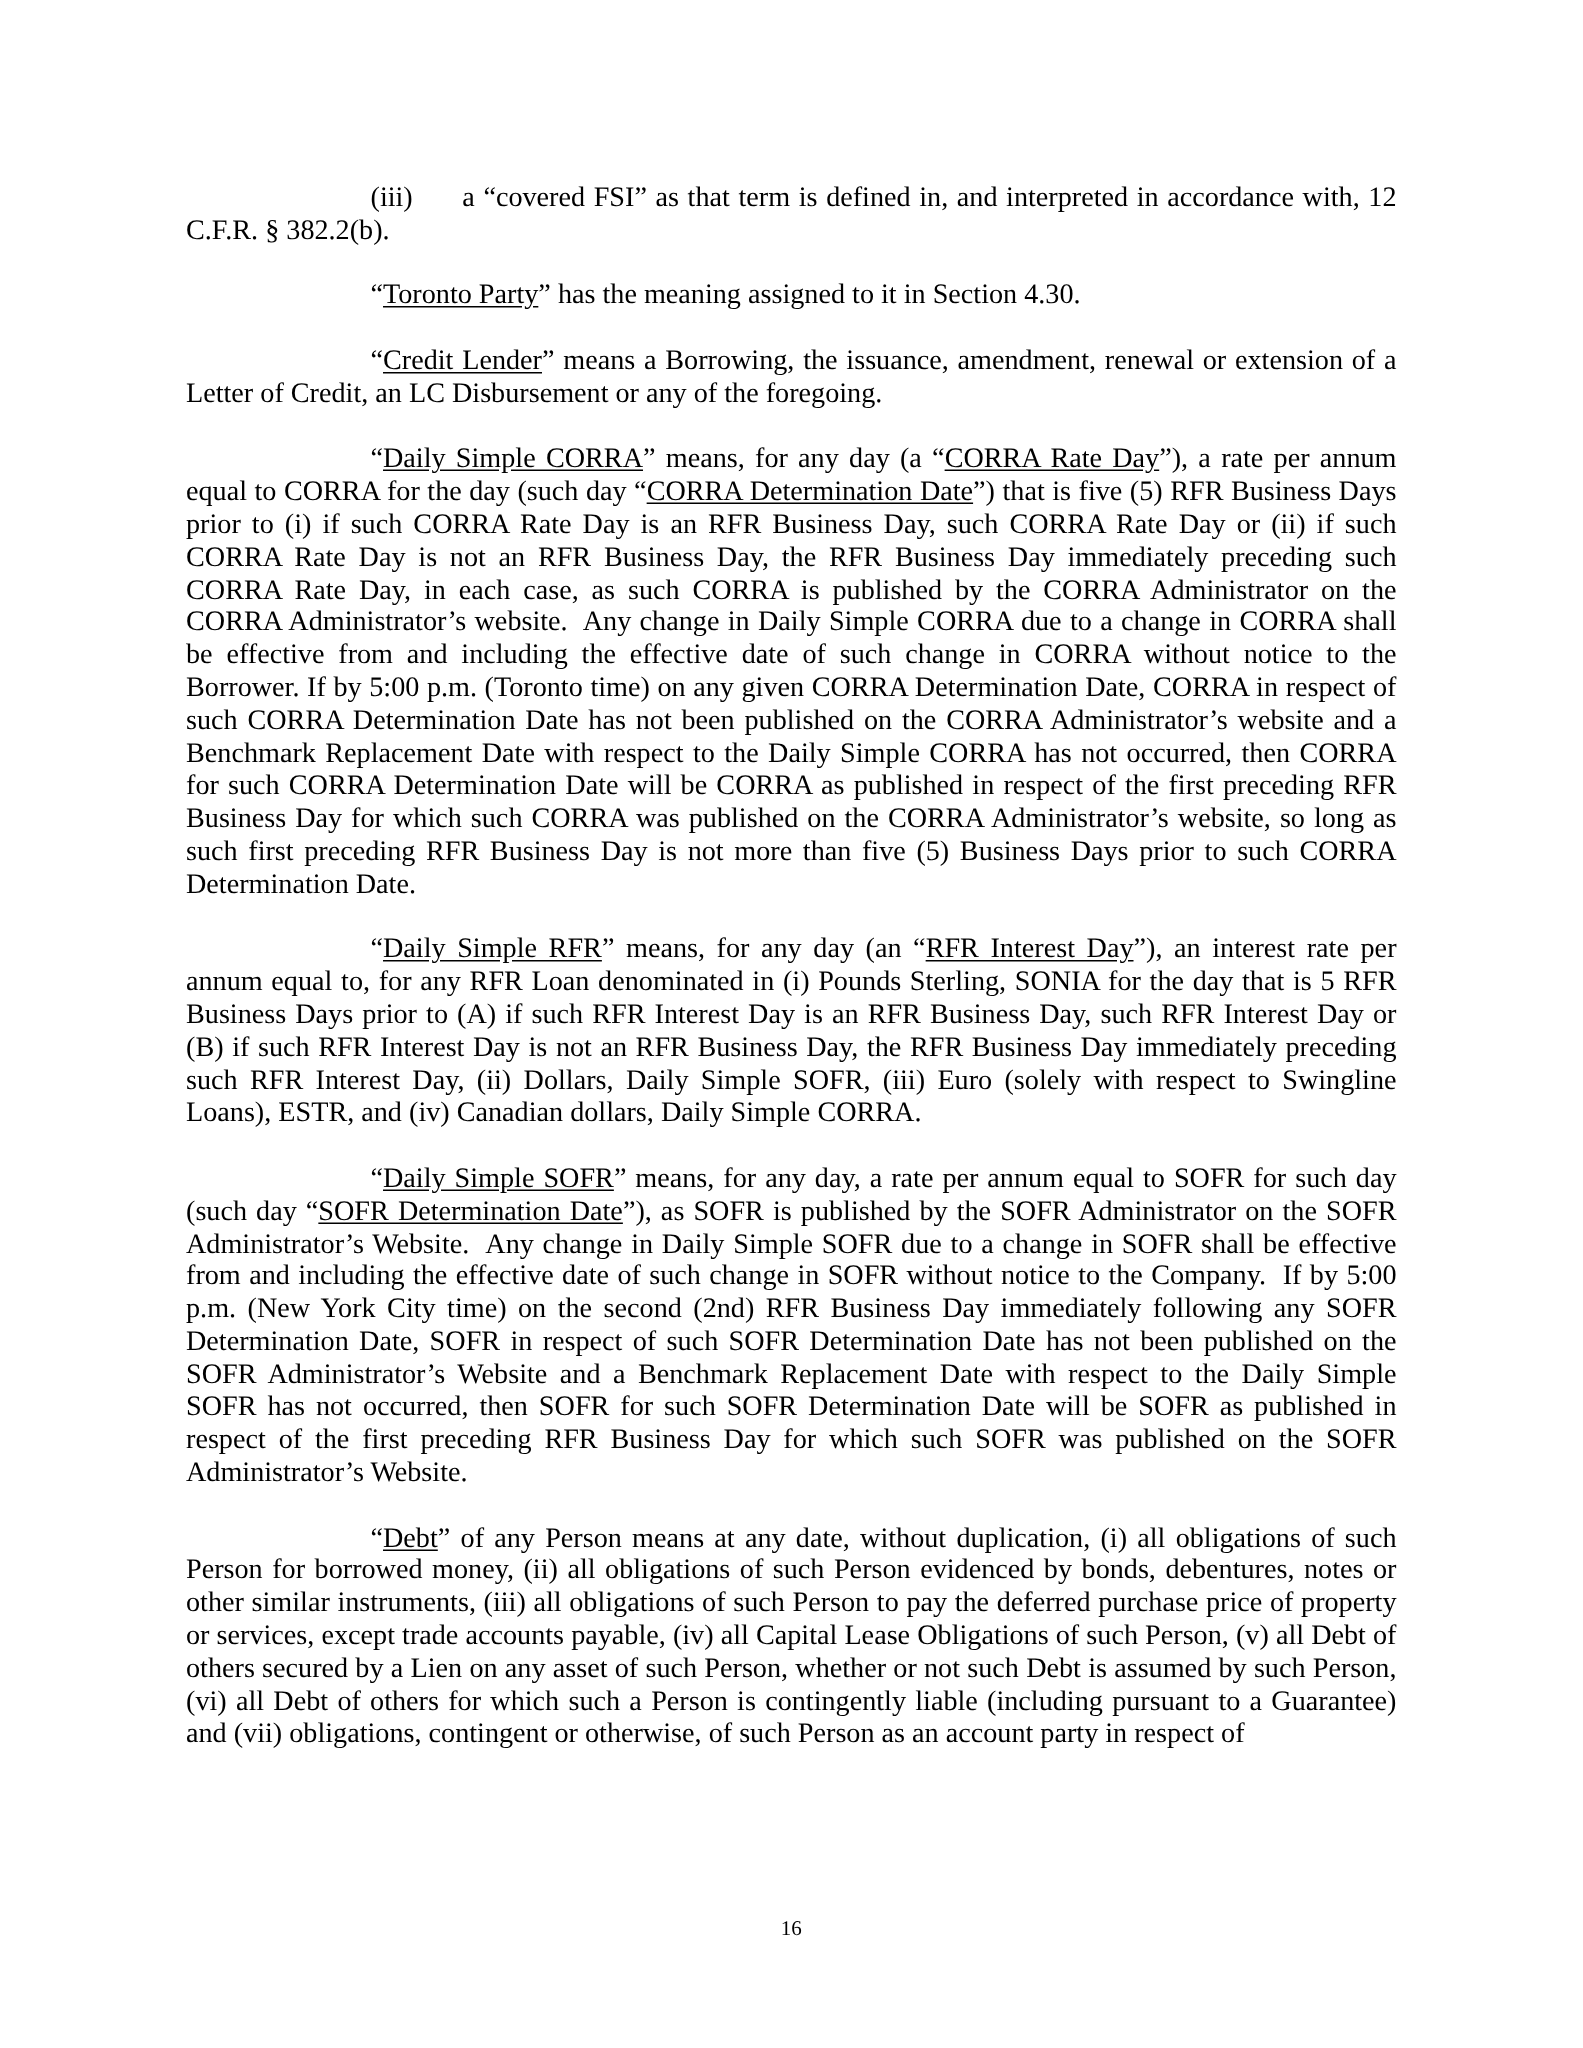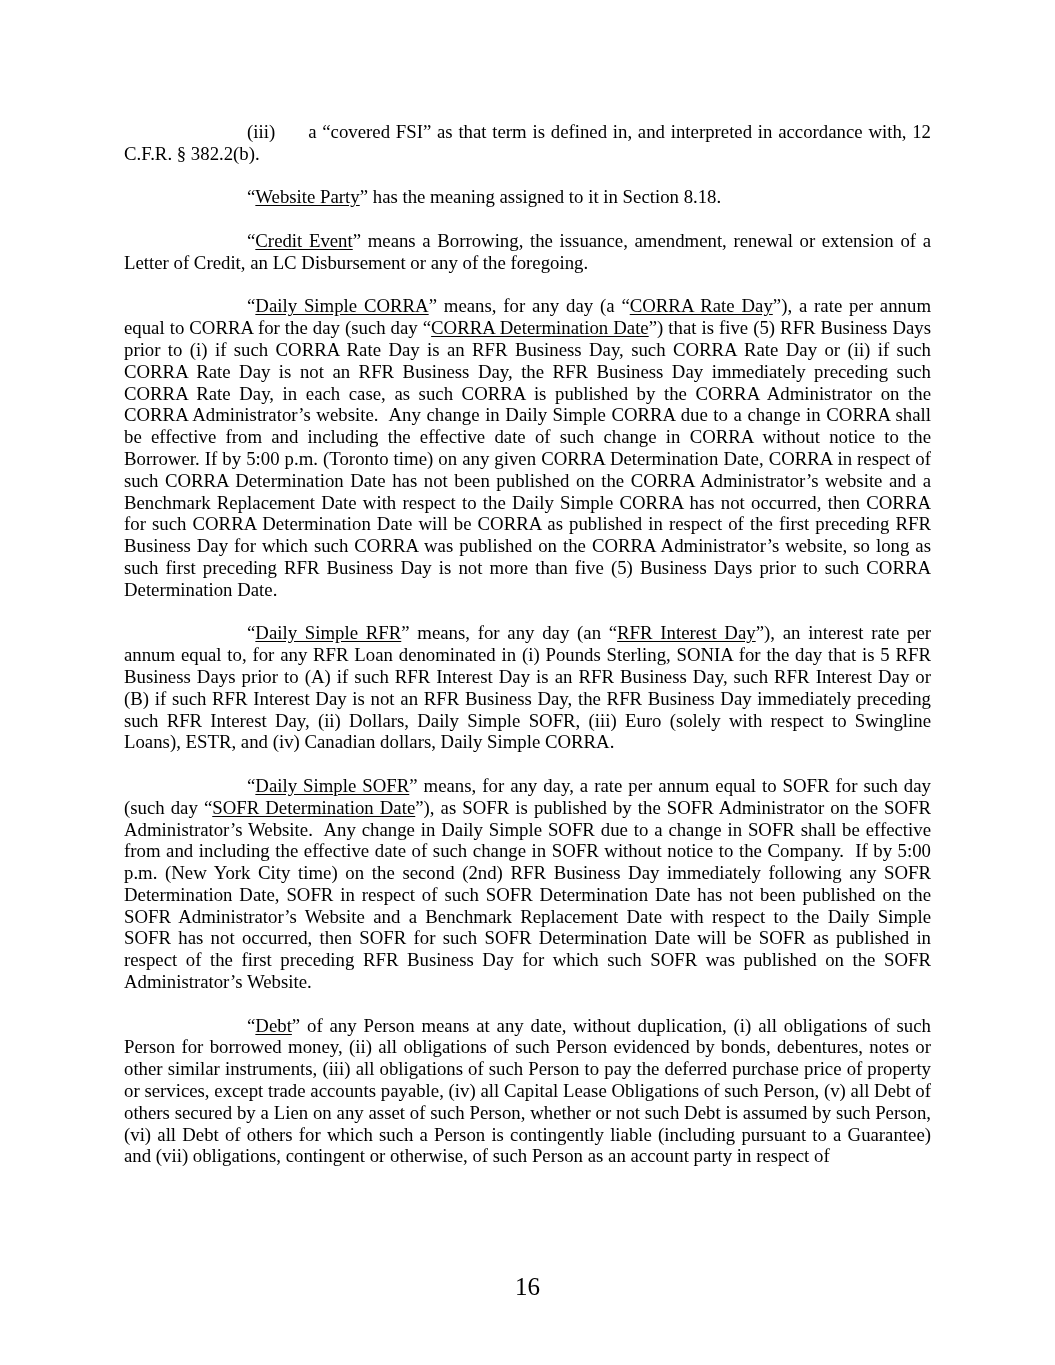--- a/index.html
+++ b/index.html
@@ -40,31 +40,31 @@
   .tab {
     display: inline-block;
     width: 33px;
   }
   .footer {
     position: absolute;
     left: 0;
     top: 1276px;
     width: 100%;
     text-align: center;
-    font-size: 25px;
+    font-size: 14px;
     line-height: 21.8px;
   }
 </style>
 </head>
 <body>
 
 <div class="page">
   <div class="content">
     <p class="para"><span>(iii)</span><span class="tab"></span><span>a “covered FSI” as that term is defined in, and interpreted in accordance with, 12 C.F.R. § 382.2(b).</span></p>
-    <p class="para"><span>“</span><span class="u">Website Party</span><span>” has the meaning assigned to it in Section 8.18.</span></p>
-    <p class="para"><span>“</span><span class="u">Credit Event</span><span>” means a Borrowing, the issuance, amendment, renewal or extension of a Letter of Credit, an LC Disbursement or any of the foregoing.</span></p>
+    <p class="para"><span>“</span><span class="u">Toronto Party</span><span>” has the meaning assigned to it in Section 4.30.</span></p>
+    <p class="para"><span>“</span><span class="u">Credit Lender</span><span>” means a Borrowing, the issuance, amendment, renewal or extension of a Letter of Credit, an LC Disbursement or any of the foregoing.</span></p>
     <p class="para"><span>“</span><span class="u">Daily Simple CORRA</span><span>” means, for any day (a “</span><span class="u">CORRA Rate Day</span><span>”), a rate per annum equal to CORRA for the day (such day “</span><span class="u">CORRA Determination Date</span><span>”) that is five (5) RFR Business Days prior to (i) if such CORRA Rate Day is an RFR Business Day, such CORRA Rate Day or (ii) if such CORRA Rate Day is not an RFR Business Day, the RFR Business Day immediately preceding such CORRA Rate Day, in each case, as such CORRA is published by the CORRA Administrator on the CORRA Administrator’s website.&nbsp; Any change in Daily Simple CORRA due to a change in CORRA shall be effective from and including the effective date of such change in CORRA without notice to the Borrower. If by 5:00 p.m. (Toronto time) on any given CORRA Determination Date, CORRA in respect of such CORRA Determination Date has not been published on the CORRA Administrator’s website and a Benchmark Replacement Date with respect to the Daily Simple CORRA has not occurred, then CORRA for such CORRA Determination Date will be CORRA as published in respect of the first preceding RFR Business Day for which such CORRA was published on the CORRA Administrator’s website, so long as such first preceding RFR Business Day is not more than five (5) Business Days prior to such CORRA Determination Date.</span></p>
     <p class="para"><span>“</span><span class="u">Daily Simple RFR</span><span>” means, for any day (an “</span><span class="u">RFR Interest Day</span><span>”), an interest rate per annum equal to, for any RFR Loan denominated in (i) Pounds Sterling, SONIA for the day that is 5 RFR Business Days prior to (A) if such RFR Interest Day is an RFR Business Day, such RFR Interest Day or (B) if such RFR Interest Day is not an RFR Business Day, the RFR Business Day immediately preceding such RFR Interest Day, (ii) Dollars, Daily Simple SOFR, (iii) Euro (solely with respect to Swingline Loans), ESTR, and (iv) Canadian dollars, Daily Simple CORRA.</span></p>
     <p class="para"><span>“</span><span class="u">Daily Simple SOFR</span><span>” means, for any day, a rate per annum equal to SOFR for such day (such day “</span><span class="u">SOFR Determination Date</span><span>”), as SOFR is published by the SOFR Administrator on the SOFR Administrator’s Website.&nbsp; Any change in Daily Simple SOFR due to a change in SOFR shall be effective from and including the effective date of such change in SOFR without notice to the Company.&nbsp; If by 5:00 p.m. (New York City time) on the second (2nd) RFR Business Day immediately following any SOFR Determination Date, SOFR in respect of such SOFR Determination Date has not been published on the SOFR Administrator’s Website and a Benchmark Replacement Date with respect to the Daily Simple SOFR has not occurred, then SOFR for such SOFR Determination Date will be SOFR as published in respect of the first preceding RFR Business Day for which such SOFR was published on the SOFR Administrator’s Website.</span></p>
     <p class="para"><span>“</span><span class="u">Debt</span><span>” of any Person means at any date, without duplication, (i) all obligations of such Person for borrowed money, (ii) all obligations of such Person evidenced by bonds, debentures, notes or other similar instruments, (iii) all obligations of such Person to pay the deferred purchase price of property or services, except trade accounts payable, (iv) all Capital Lease Obligations of such Person, (v) all Debt of others secured by a Lien on any asset of such Person, whether or not such Debt is assumed by such Person, (vi) all Debt of others for which such a Person is contingently liable (including pursuant to a Guarantee) and (vii) obligations, contingent or otherwise, of such Person as an account party in respect of</span></p>
   </div>
   <div class="footer">16</div>
 </div>
 
 </body></html>

